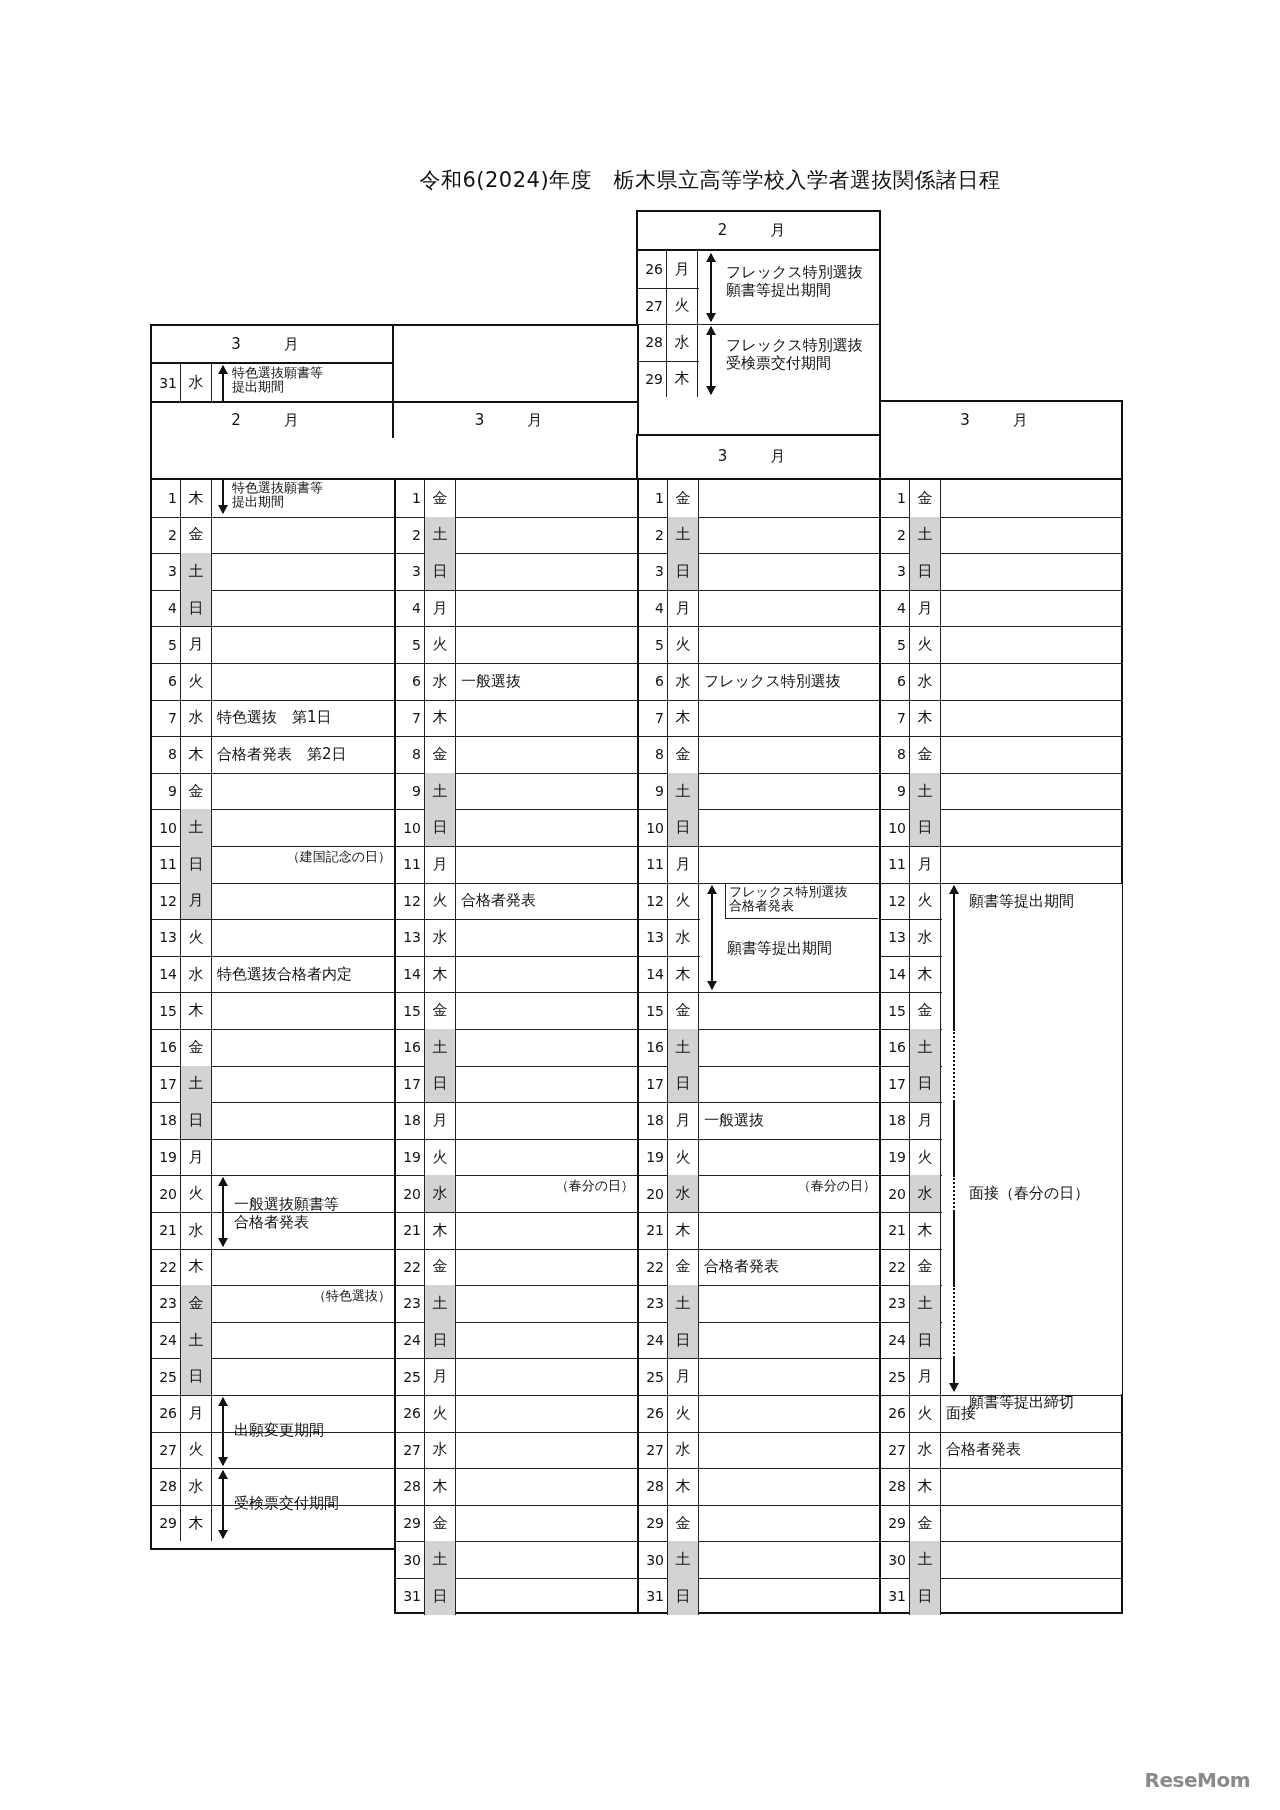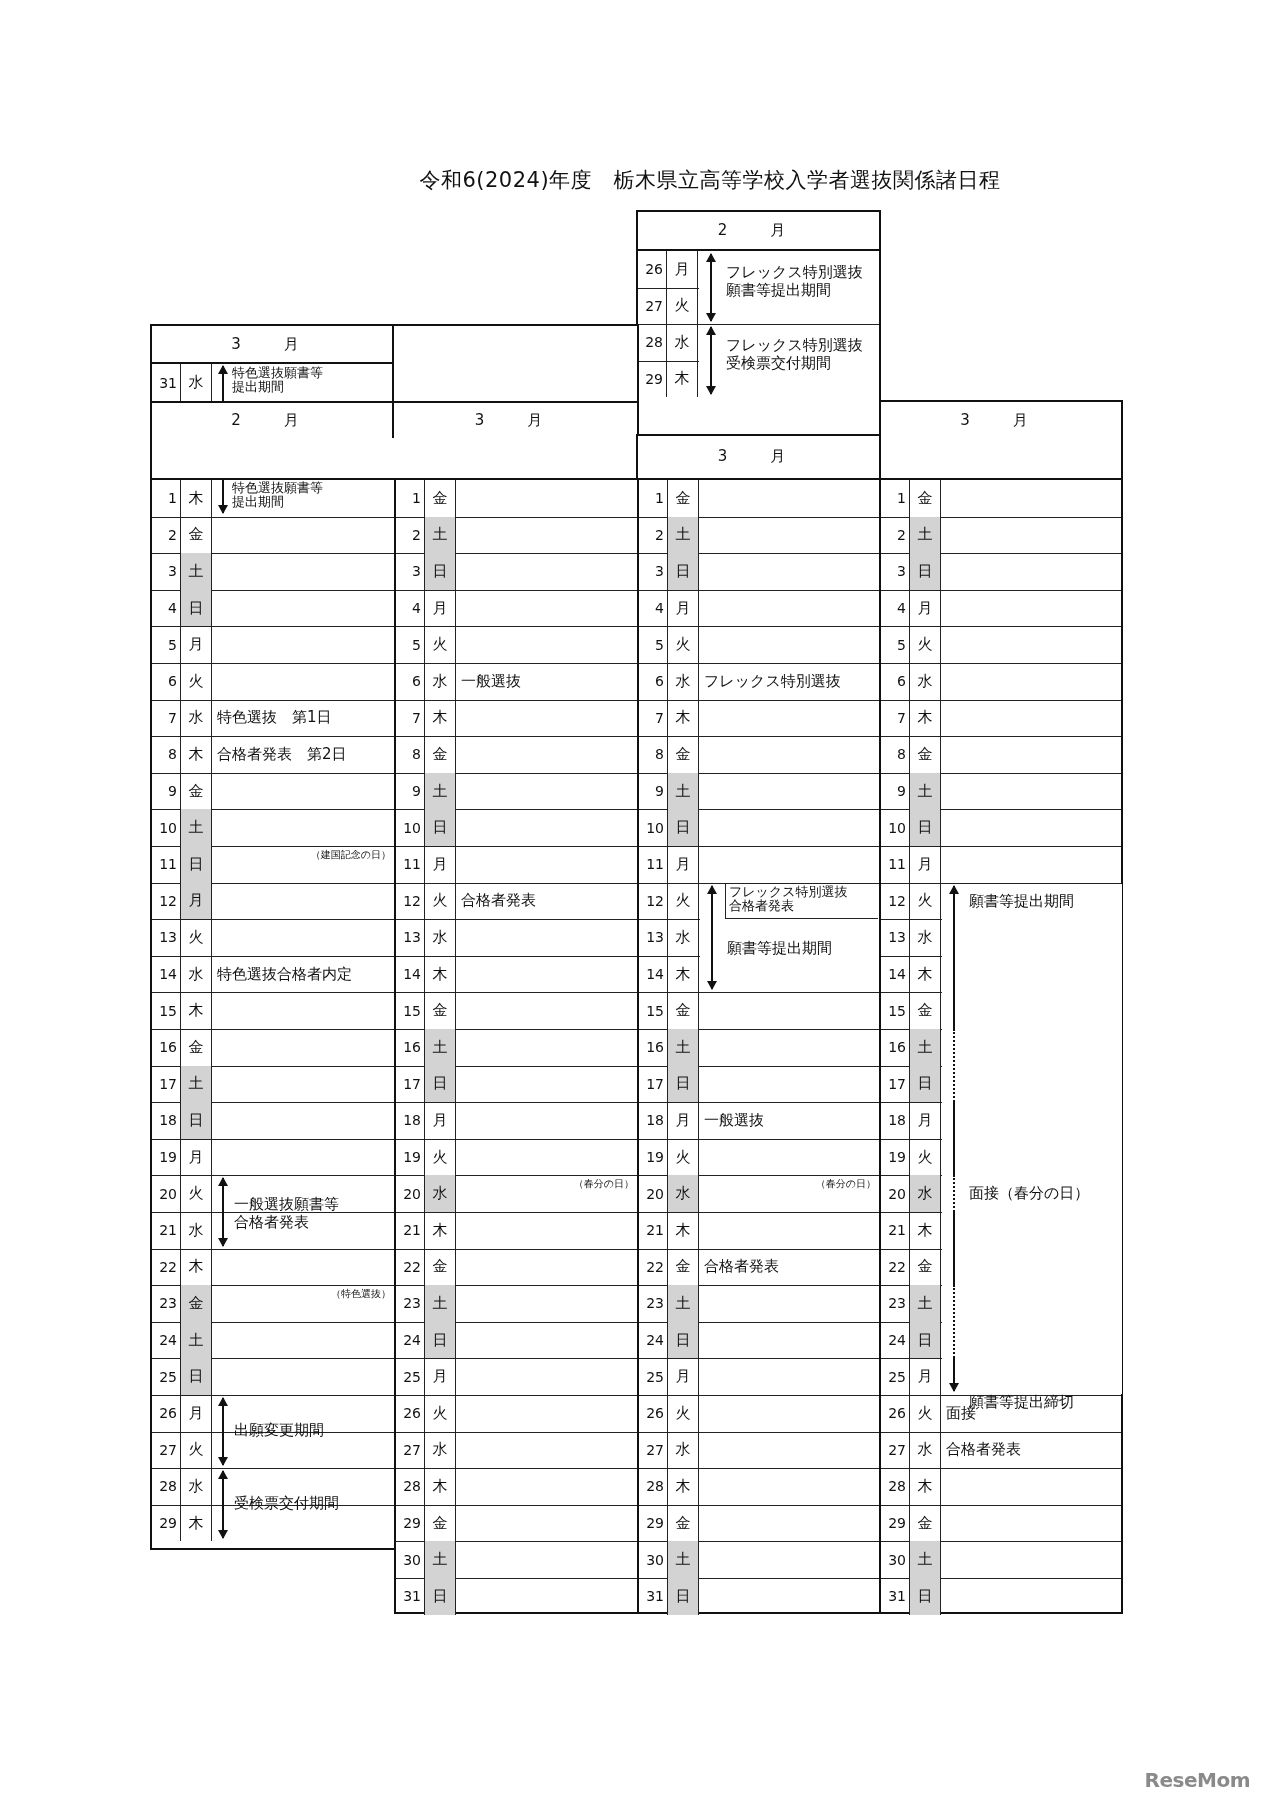--- a/index.html
+++ b/index.html
@@ -9,21 +9,21 @@
   .title { left:0; width:1280px; top:166px; text-align:center; font-size:21px; letter-spacing:0.5px; padding-left:140px; }
   .box { border:2.5px solid #111; background:#fff; }
   .hdr { display:flex; align-items:center; justify-content:center; font-size:15px; border-bottom:2px solid #111; }
   .month-hdr { display:flex; align-items:center; justify-content:center; font-size:15px; letter-spacing:14px; }
   .row { display:flex; position:absolute; left:0; right:0; border-bottom:1.5px solid #222; }
   .row:last-child { border-bottom:none; }
   .day { width:29px; border-right:1.2px solid #222; display:flex; align-items:center; justify-content:flex-end; padding-right:3px; box-sizing:border-box; font-size:14px; }
   .wd { width:31px; border-right:1.2px solid #222; display:flex; align-items:center; justify-content:center; box-sizing:border-box; font-size:15px; }
   .wd.gray { background:#d3d3d3; }
   .ev { flex:1; display:flex; align-items:center; padding-left:5px; font-size:15px; box-sizing:border-box; position:relative; }
-  .note { position:absolute; right:3px; top:2px; font-size:10px; }
+  .note { position:absolute; right:3px; top:2px; font-size:13px; }
   .arrow-line { position:absolute; width:2px; background:#111; }
   .ah-up { position:absolute; width:0; height:0; border-left:5px solid transparent; border-right:5px solid transparent; border-bottom:9px solid #111; }
   .ah-down { position:absolute; width:0; height:0; border-left:5px solid transparent; border-right:5px solid transparent; border-top:9px solid #111; }
   .dotted { position:absolute; width:0; border-left:2.5px dotted #111; }
   .overlay-text { position:absolute; font-size:15px; line-height:18px; background:transparent; }
   .small-text { font-size:13px; line-height:14px; }
   .cover { position:absolute; background:#fff; }
   .logo { right:30px; top:1768px; font-size:20px; font-weight:bold; color:#8a8a8a; font-family:"DejaVu Sans", sans-serif; letter-spacing:-0.5px; }
 </style>
 </head>

